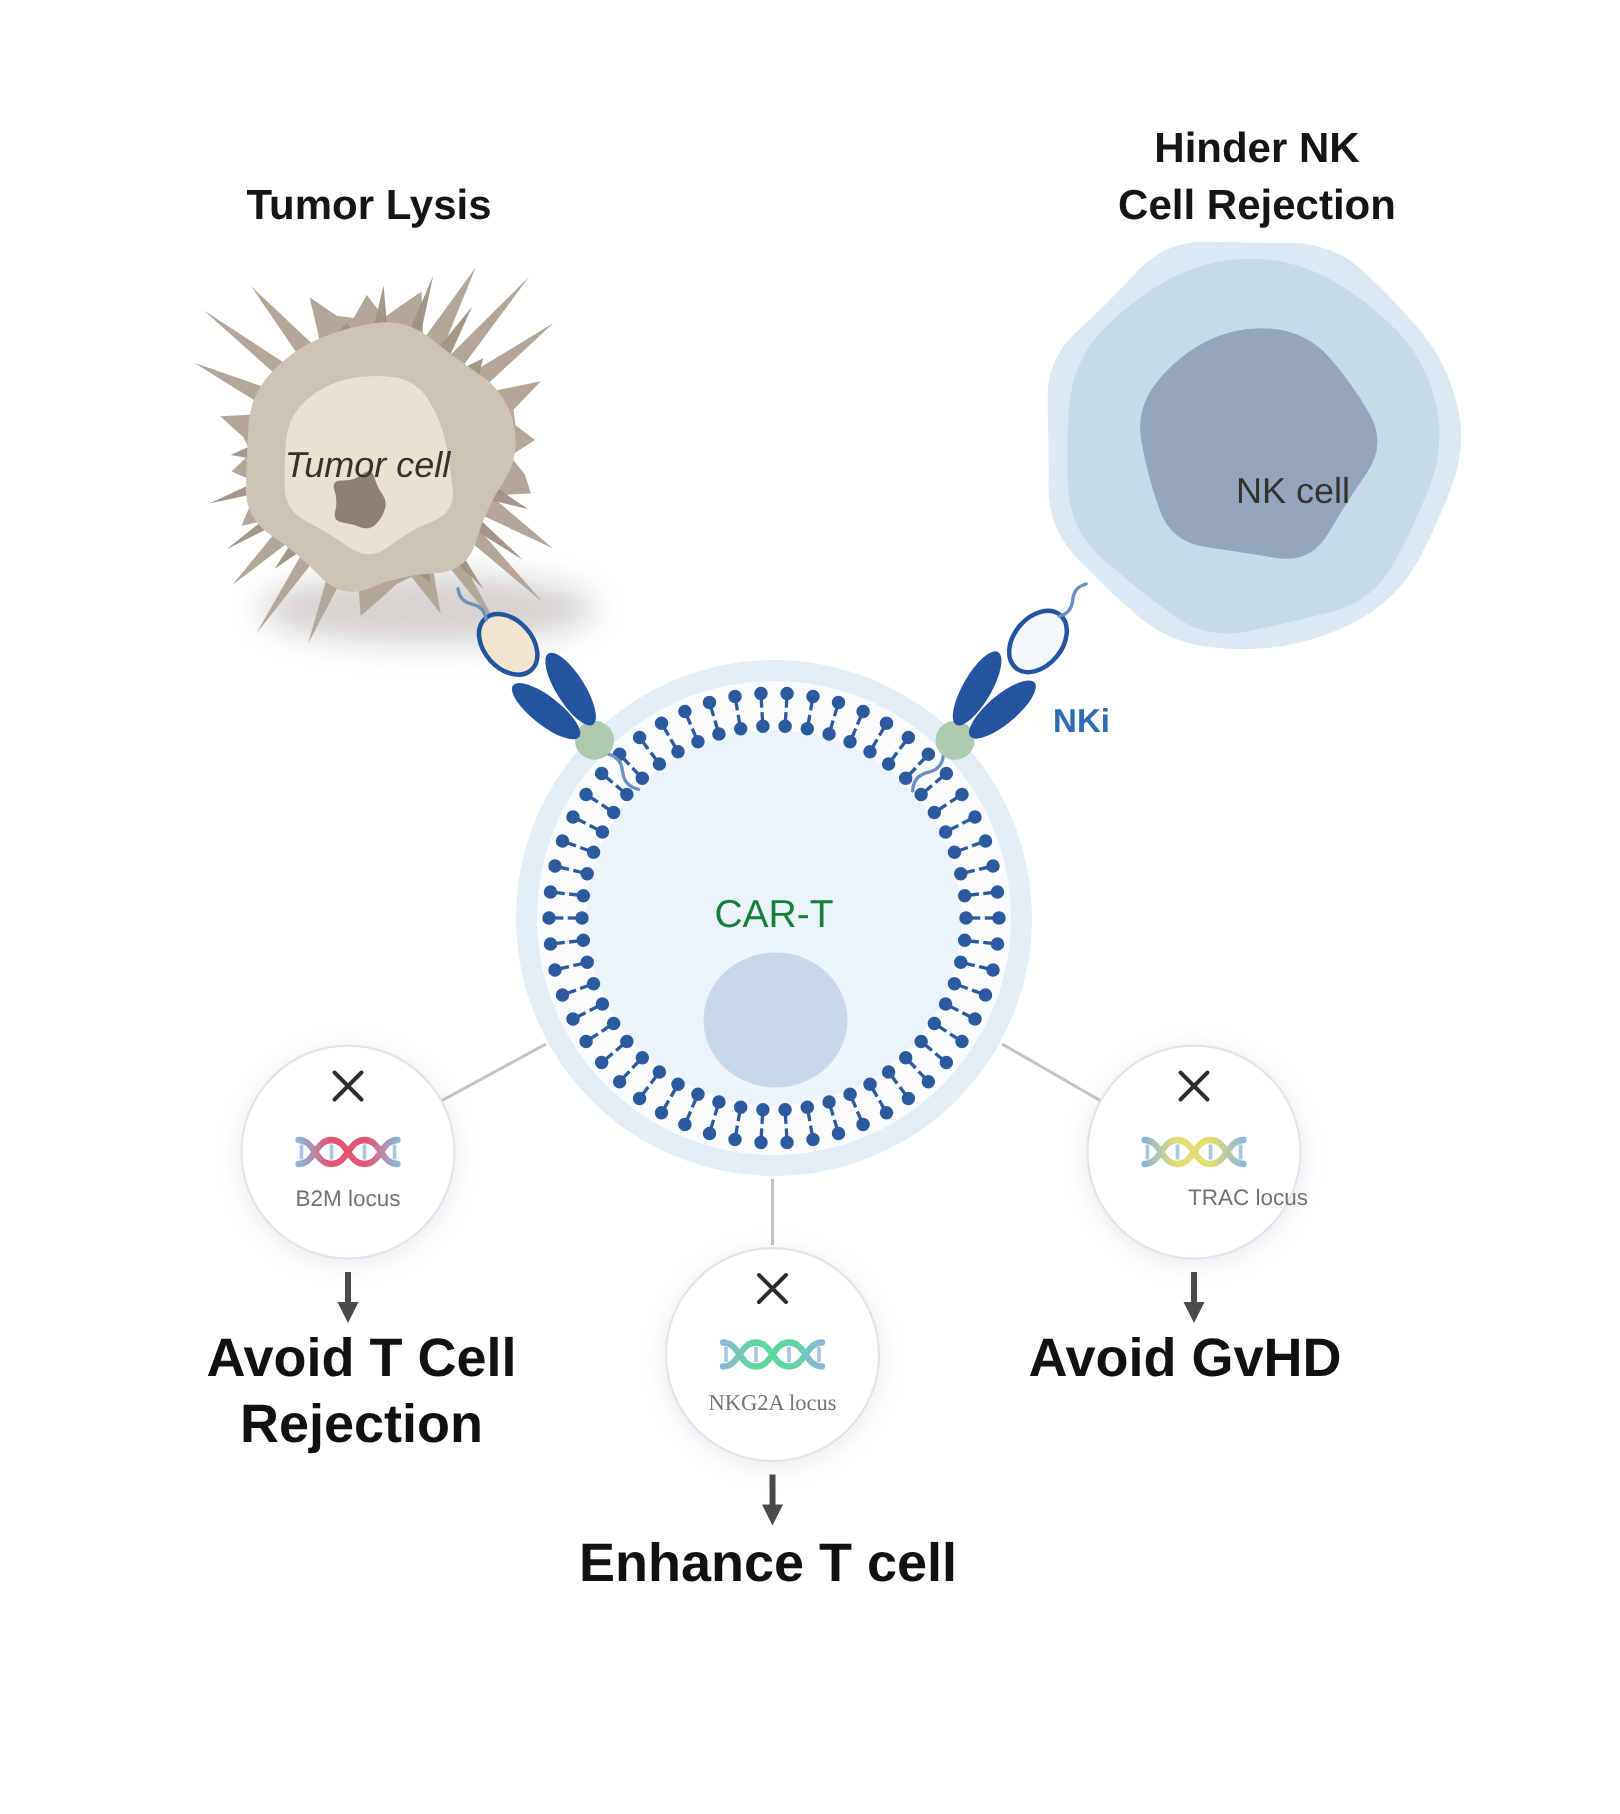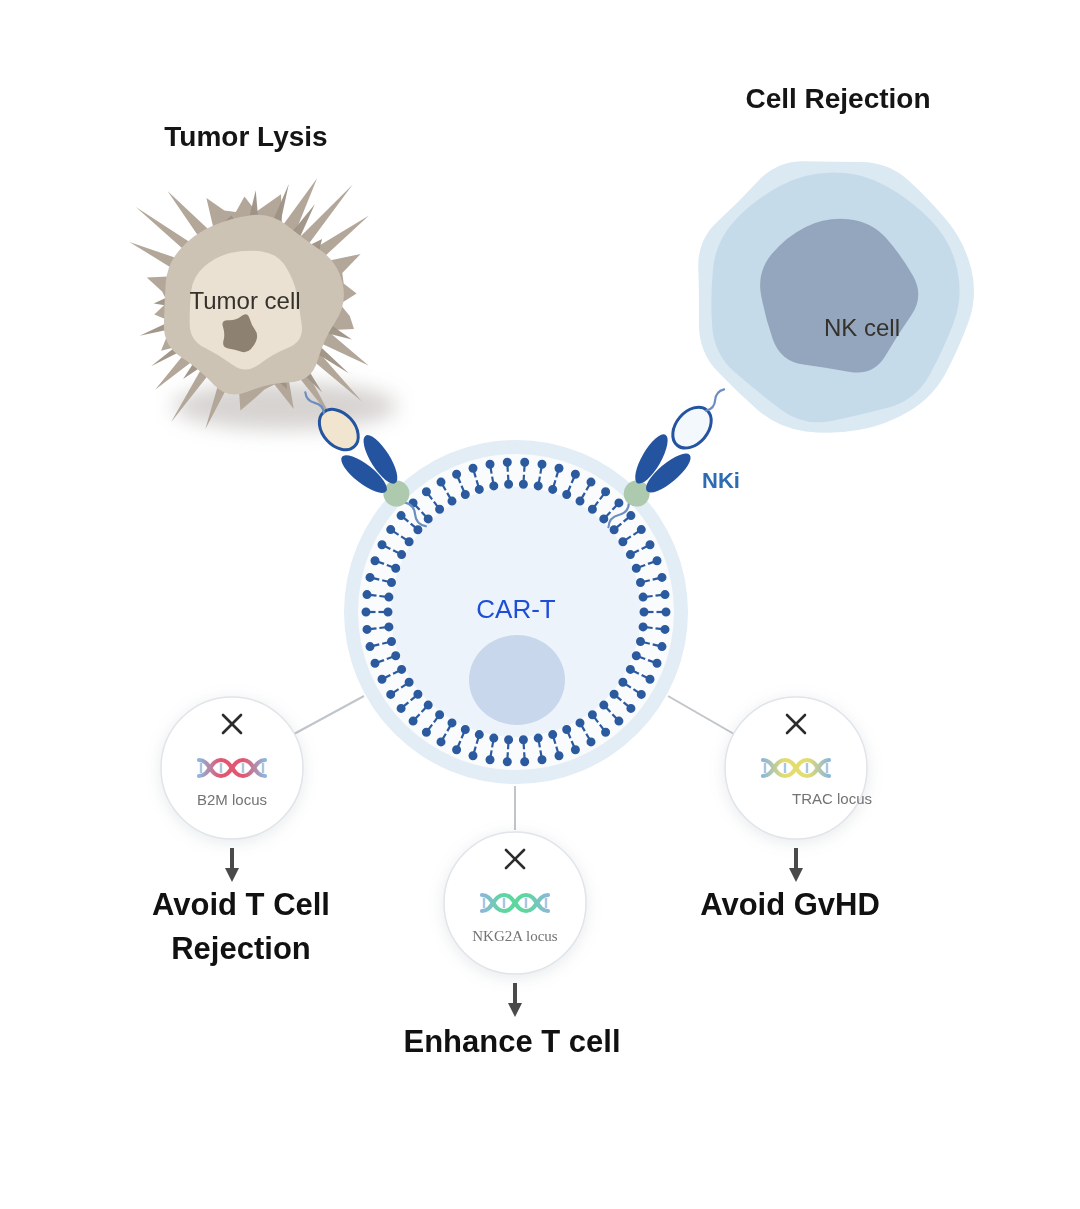--- a/index.html
+++ b/index.html
@@ -4,24 +4,24 @@
 <style>
   html,body{margin:0;padding:0;background:#ffffff;}
   .stage{
     position:relative;width:1080px;height:1209px;background:#ffffff;overflow:hidden;
     font-family:"Liberation Sans", sans-serif;
   }
   .stage svg{position:absolute;left:0;top:0;}
   .txt{position:absolute;transform:translateX(-50%);text-align:center;white-space:nowrap;}
   .heading{font-weight:700;font-size:28px;line-height:38px;color:#151515;}
   .cell-label{font-size:24px;color:#35322c;}
-  .cart-label{font-size:26px;color:#1d4ed8;}
+  .cart-label{font-size:26px;color:#15803d;}
   .nki-label{font-size:22px;font-weight:700;color:#2e6cb2;}
   .locus-label{font-size:15px;color:#737373;}
-  .outcome{font-weight:700;font-size:31px;line-height:44px;color:#111;}
+  .outcome{font-weight:700;font-size:36px;line-height:44px;color:#111;}
   
   .blurred{filter:blur(10px);}
   .connector{stroke:#c0c5ca;stroke-width:2;}
   .locus-circle{fill:#ffffff;stroke:#e1e5e9;stroke-width:1.5;filter:drop-shadow(0 3px 8px rgba(60,80,100,0.12));}
   .xmark line{stroke:#2c2c2c;stroke-width:2.6;stroke-linecap:round;}
   .arrow line{stroke:#4a4a4a;stroke-width:4;}
   .arrow path{fill:#4a4a4a;}
   .strand{fill:none;stroke-width:4.2;stroke-linecap:round;}
   .rungs line{stroke:#a6c6e2;stroke-width:2.4;}
   .arm{fill:#24549f;}
@@ -382,24 +382,25 @@
     </g>
     <g class="arrow" transform="translate(796,848)">
       <line x1="0" y1="0" x2="0" y2="22"></line>
         <path d="M-7,20 L7,20 L0,34 Z"></path>
     </g>
   </svg>
 
   <div class="txt heading" style="left:246px;top:118px;">Tumor Lysis</div>
 
   <div class="txt heading" style="left:838px;top:80px;">
+    <div>Hinder NK</div>
     <div>Cell Rejection</div>
   </div>
 
-  <div class="txt cell-label" style="left:245px;top:287px;">Tumor cell</div>
+  <div class="txt cell-label" style="left:245px;top:297px;font-style:italic;">Tumor cell</div>
   <div class="txt cell-label" style="left:862px;top:286px;margin-top:28px;">NK cell</div>
   <div class="txt cart-label" style="left:516px;top:594px;">CAR-T</div>
   <div class="txt nki-label" style="left:721px;top:468px;">NKi</div>
 
   <div class="txt locus-label" style="left:232px;top:791px;">B2M locus</div>
   <div class="txt locus-label" style="left:515px;top:928px;font-family:Liberation Serif, serif;">NKG2A locus</div>
   <div class="txt locus-label" style="left:832px;top:790px;">TRAC locus</div>
 
   <div class="txt outcome" style="left:241px;top:883px;">
     <div>Avoid T Cell</div>

